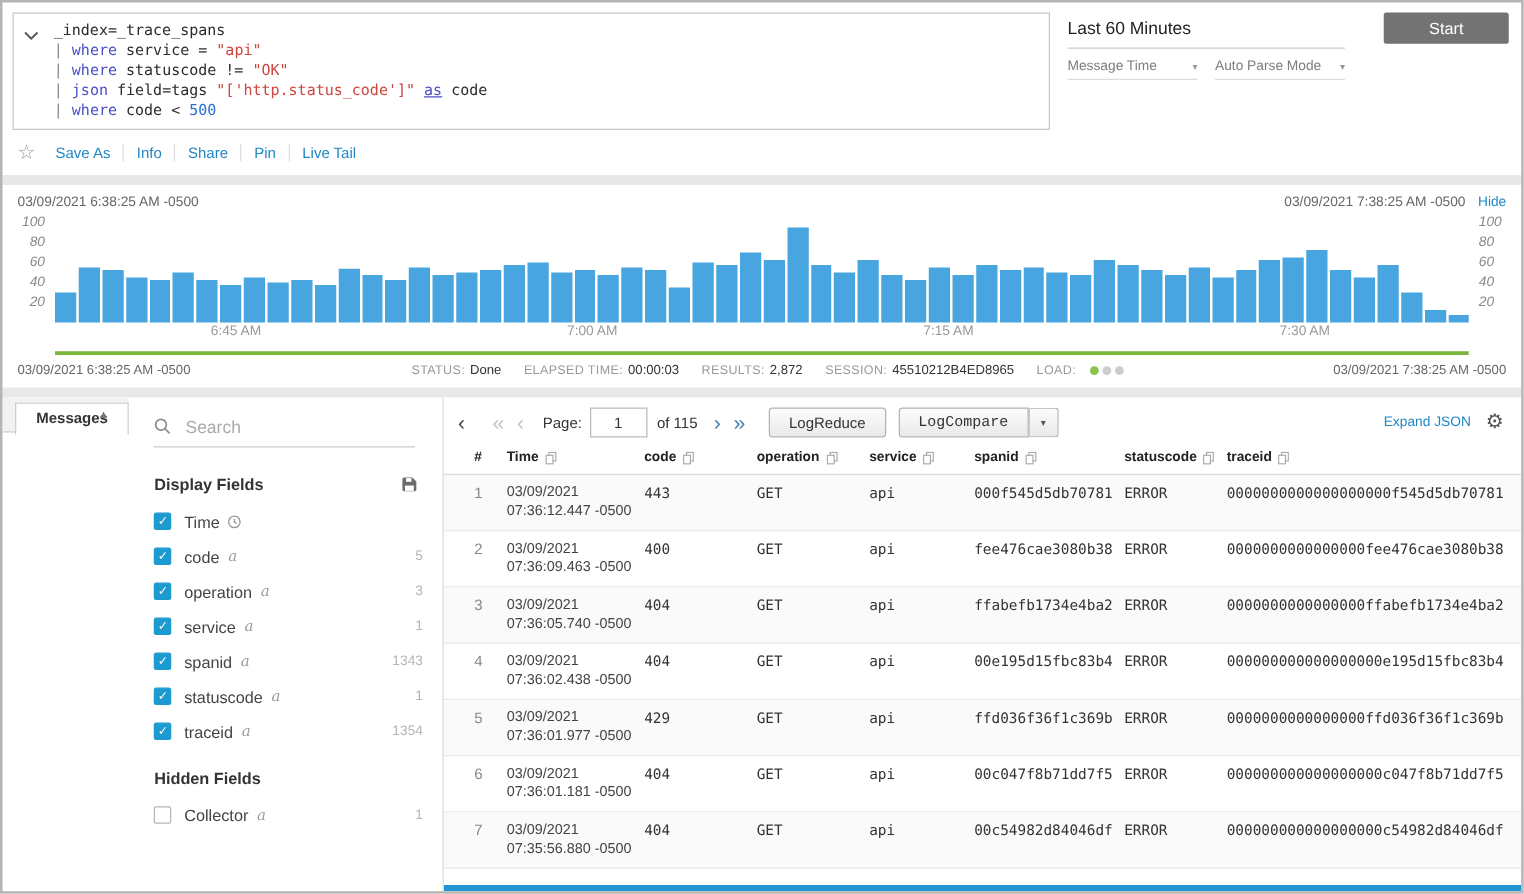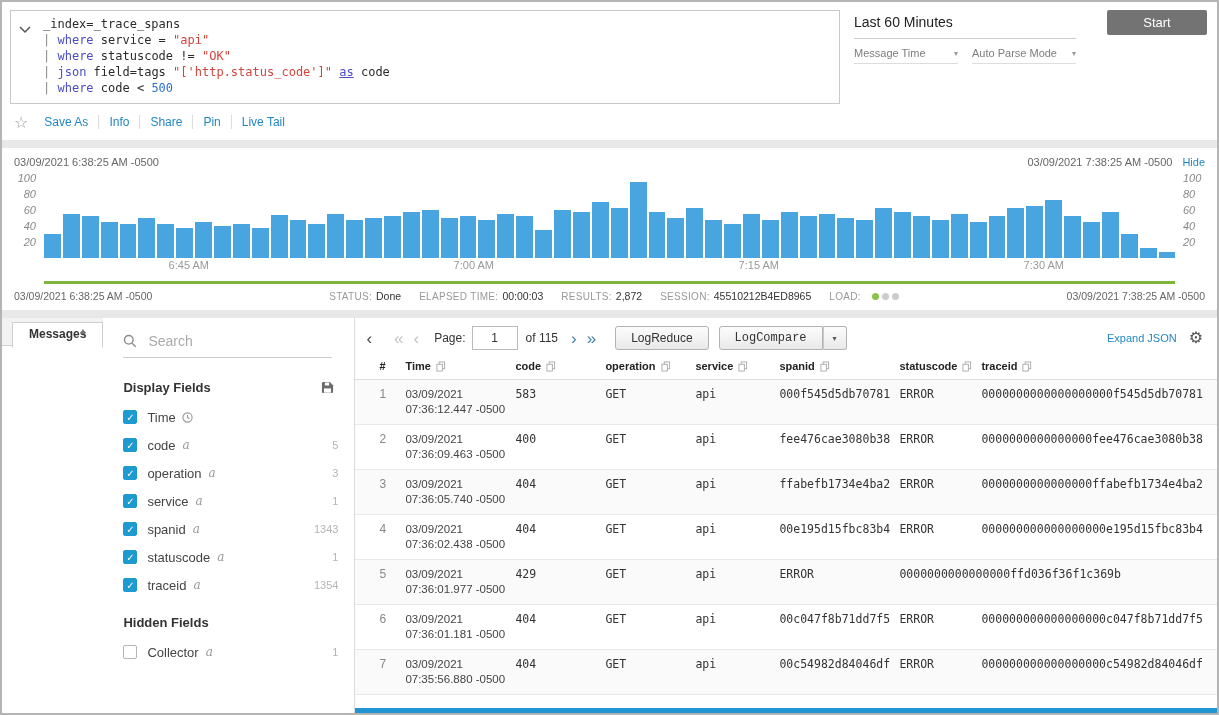--- a/index.html
+++ b/index.html
@@ -429,21 +429,21 @@
               </span>
             </div>
           </div>
         <div class="tbody">
             <div class="tgrid tr">
               <div class="td num">1</div>
               <div class="td time">
                 <div>03/09/2021</div>
                 <div>07:36:12.447 -0500</div>
               </div>
-              <div class="td mono">583</div>
+              <div class="td mono">443</div>
               <div class="td mono">GET</div>
               <div class="td mono">api</div>
               <div class="td mono">000f545d5db70781</div>
               <div class="td mono">ERROR</div>
               <div class="td mono">0000000000000000000f545d5db70781</div>
             </div>
             <div class="tgrid tr">
               <div class="td num">2</div>
               <div class="td time">
                 <div>03/09/2021</div>
@@ -484,20 +484,21 @@
             </div>
             <div class="tgrid tr">
               <div class="td num">5</div>
               <div class="td time">
                 <div>03/09/2021</div>
                 <div>07:36:01.977 -0500</div>
               </div>
               <div class="td mono">429</div>
               <div class="td mono">GET</div>
               <div class="td mono">api</div>
+              <div class="td mono">ffd036f36f1c369b</div>
               <div class="td mono">ERROR</div>
               <div class="td mono">0000000000000000ffd036f36f1c369b</div>
             </div>
             <div class="tgrid tr">
               <div class="td num">6</div>
               <div class="td time">
                 <div>03/09/2021</div>
                 <div>07:36:01.181 -0500</div>
               </div>
               <div class="td mono">404</div>

